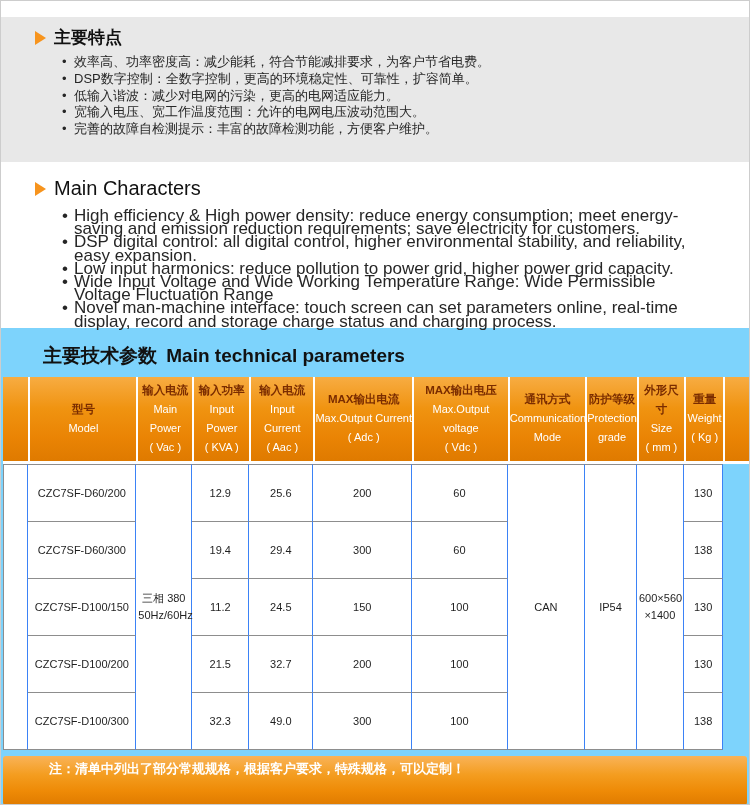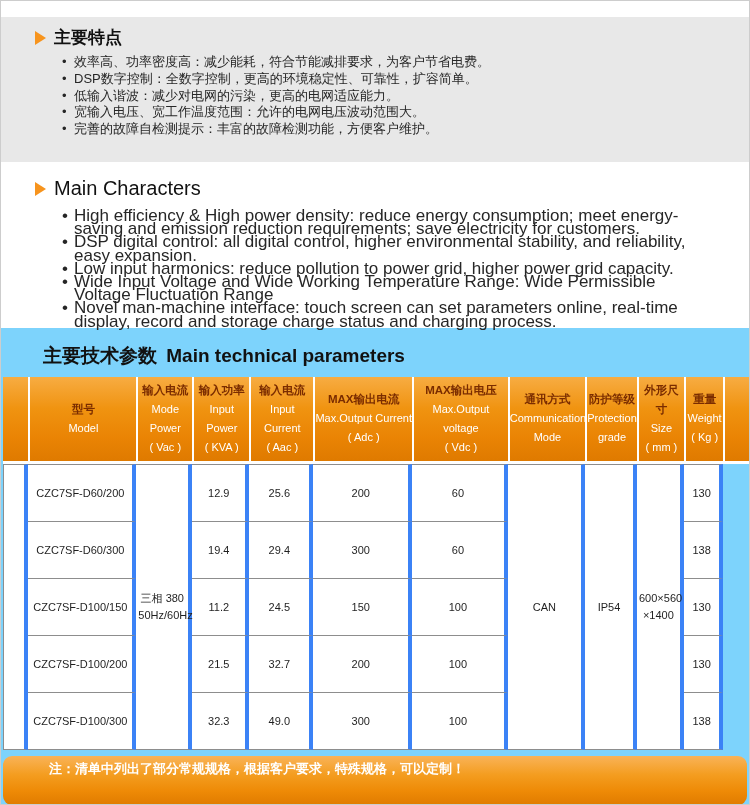--- a/index.html
+++ b/index.html
@@ -50,30 +50,30 @@
     height:84px;padding:0;vertical-align:middle;text-align:center;
     background:linear-gradient(180deg,#f7ac42 0%,#f09310 38%,#ea8404 72%,#df7a00 100%);
     border-bottom:3px solid #fff;font-weight:400;
   }
   .spec-table th + th{border-left:2px solid #fff;}
   .th-l{display:block;font-size:11px;line-height:19px;color:#fff;font-weight:400;}
   .th-l:first-child{color:#7a2c00;font-weight:700;font-size:11.5px;}
   .spec-table td{
     height:56px;padding:0 2px;text-align:center;vertical-align:middle;
     font-size:11px;color:#1f1f1f;background:#fff;
-    border-right:4px solid #3b82f6;border-bottom:1px solid #8d8d8d;
+    border-right:1px solid #3b82f6;border-bottom:1px solid #8d8d8d;
   }
   .spec-table td.rt{border-top:1px solid #8d8d8d;}
   .spec-table td.c-spacer{border-left:1px solid #8d8d8d;}
   .spec-table td.no-border{border:none;background:transparent;}
   .cell-line{display:block;line-height:17px;}
 
   
   .note{
-    margin:6px 2px 0 2px;height:49px;box-sizing:border-box;border-radius:9px;
+    margin:6px 2px 0 2px;height:49px;box-sizing:border-box;border-radius:3px;
     background:linear-gradient(180deg,#f9b358 0%,#f49d20 38%,#ee8a06 72%,#e07b00 100%);
     color:#fff;padding:5px 42px 0 46px;overflow:hidden;
   }
   .note .l-zh{font-size:13px;font-weight:700;line-height:15px;margin-bottom:2px;}
   .note .l-en{font-size:13.5px;font-weight:400;line-height:14.5px;}
 </style>
 </head>
 <body>
 
 <div class="page">
@@ -129,21 +129,21 @@
     </colgroup>
     <thead>
       <tr>
         <th></th>
         <th>
           <span class="th-l">型号</span>
           <span class="th-l">Model</span>
         </th>
         <th>
           <span class="th-l">输入电流</span>
-          <span class="th-l">Mode Power</span>
+          <span class="th-l">Main Power</span>
           <span class="th-l">( Vac )</span>
         </th>
         <th>
           <span class="th-l">输入功率</span>
           <span class="th-l">Input Power</span>
           <span class="th-l">( KVA )</span>
         </th>
         <th>
           <span class="th-l">输入电流</span>
           <span class="th-l">Input Current</span>

